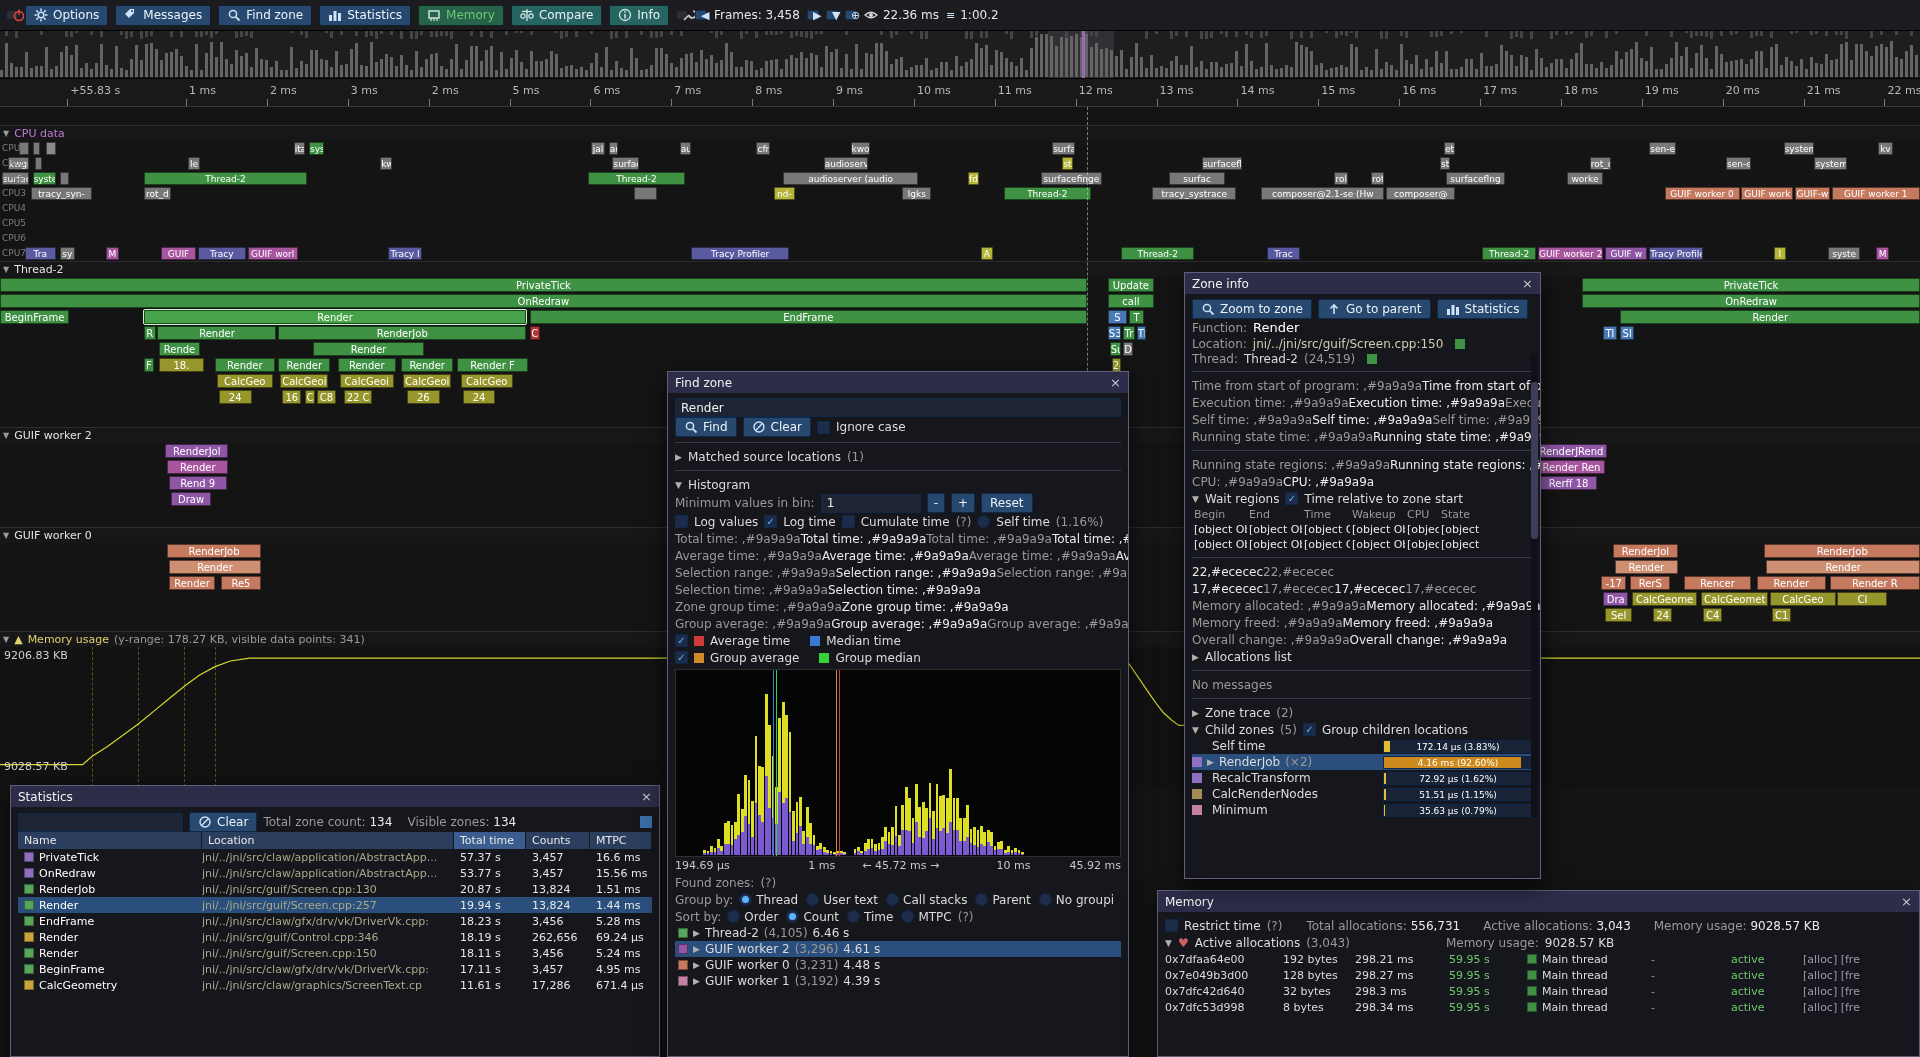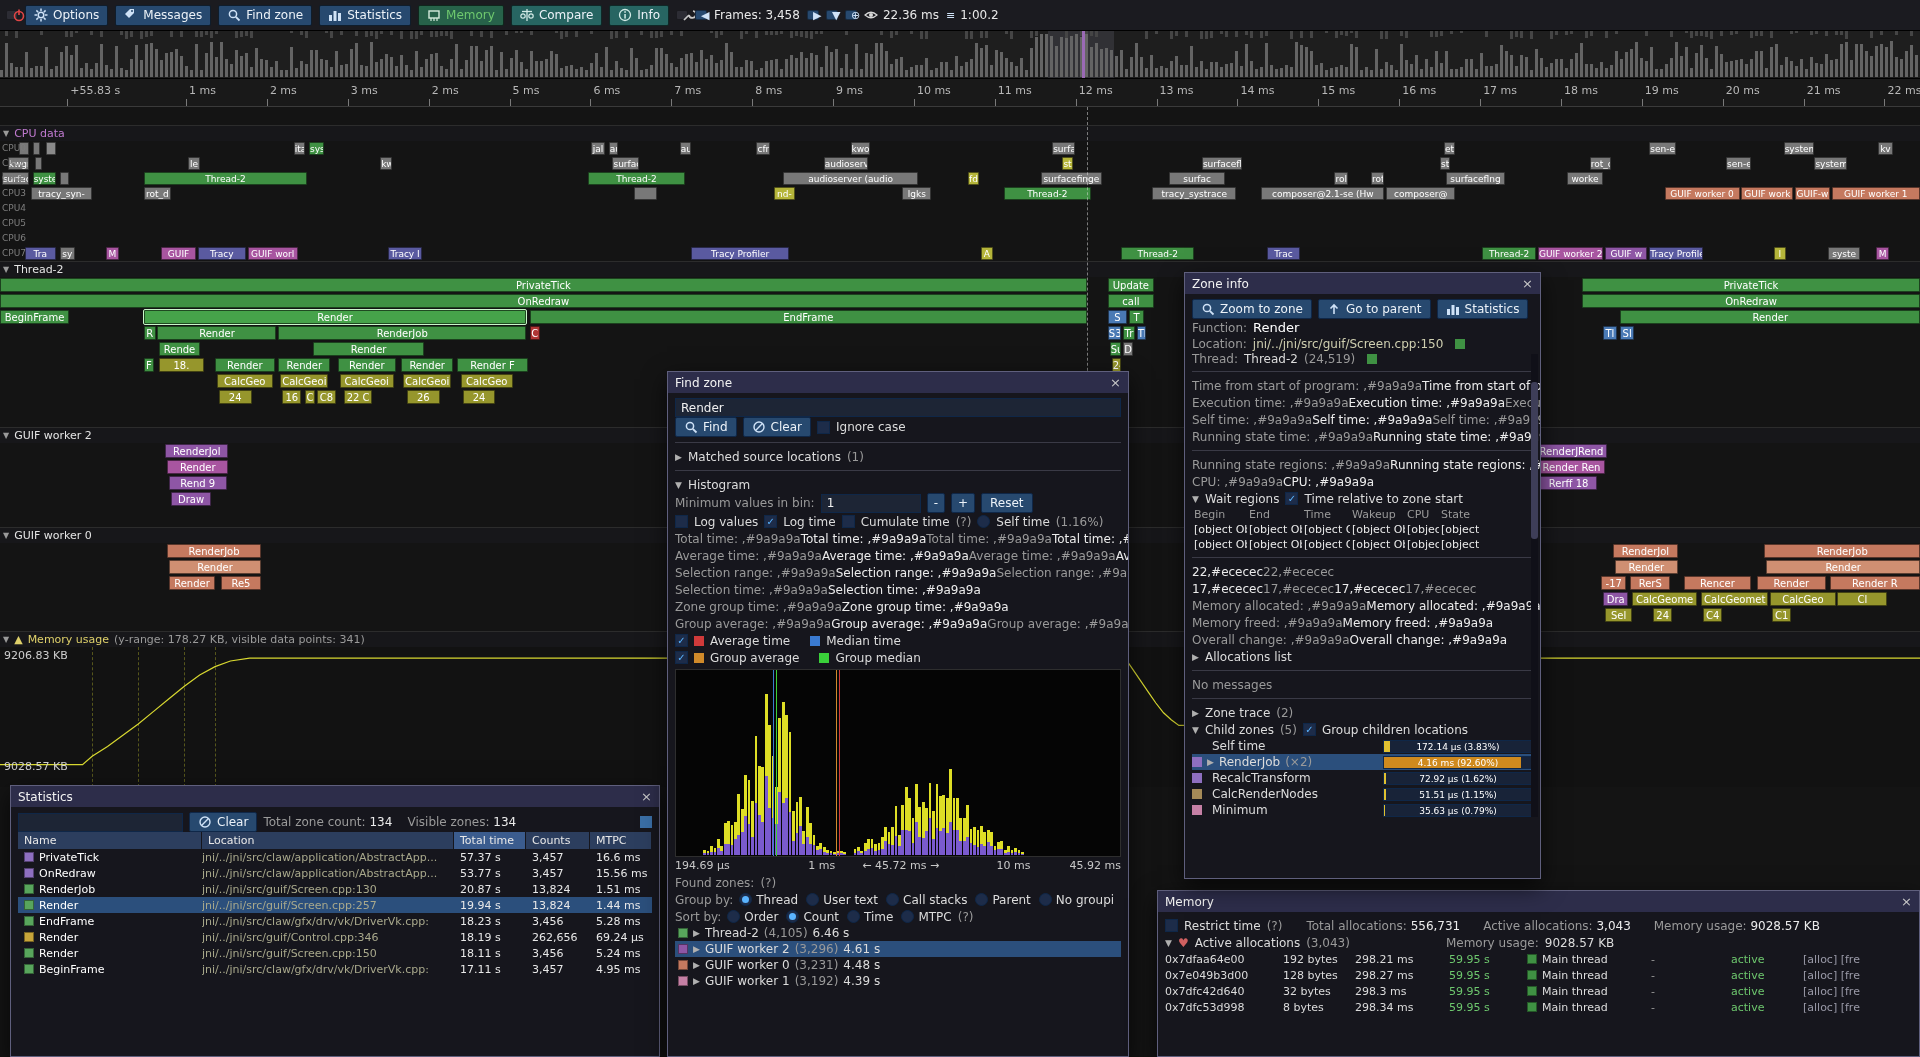--- a/index.html
+++ b/index.html
@@ -1300,20 +1300,30 @@
               <span class="sq" style="background: rgb(88, 165, 92);"></span>
               <span>BeginFrame</span>
             </span>
             <span class="lc">jni/../jni/src/claw/gfx/drv/vk/DriverVk.cpp:</span>
             <span class="num">17.11 s</span>
             <span class="num">3,457</span>
             <span class="num">4.95 ms</span>
           </div>
 
 
+          <div class="sgrid strow">
+            <span class="nm">
+              <span class="sq" style="background: rgb(199, 165, 58);"></span>
+              <span>CalcGeometry</span>
+            </span>
+            <span class="lc">jni/../jni/src/claw/graphics/ScreenText.cp</span>
+            <span class="num">11.61 s</span>
+            <span class="num">17,286</span>
+            <span class="num">671.4 µs</span>
+          </div>
         </div>
     </div>
   </div>
 
   <div class="win" id="findzone">
     <div class="tbar">
         <span>Find zone</span>
         <span class="xbtn">×</span>
       </div>
     <div class="wbody">

